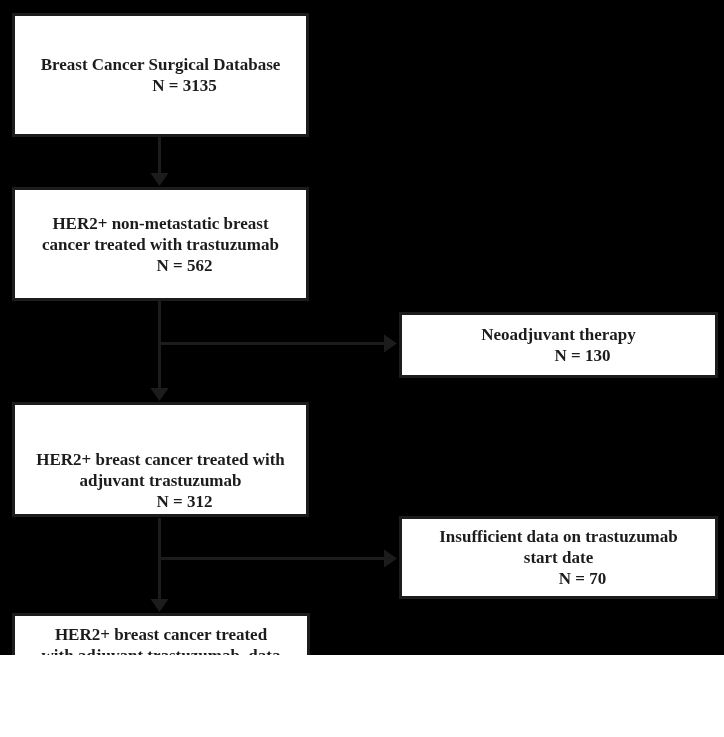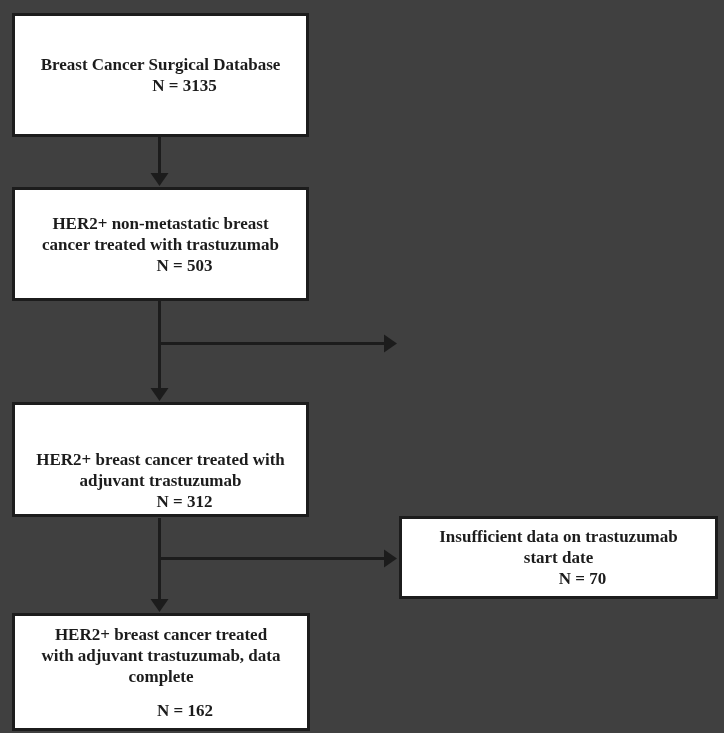--- a/index.html
+++ b/index.html
@@ -3,22 +3,22 @@
 <meta charset="utf-8">
 <style>
   html, body {
     margin: 0;
     padding: 0;
     background: #ffffff;
   }
   .stage {
     position: relative;
     width: 724px;
-    height: 733px;
-    background: #404040;
+    height: 655px;
+    background: #000000;
     font-family: "Liberation Serif", "DejaVu Serif", serif;
     overflow: hidden;
   }
   .connectors {
     position: absolute;
     left: 0;
     top: 0;
     width: 724px;
     height: 737px;
     pointer-events: none;
@@ -88,23 +88,27 @@
   </svg>
 
   <div class="flow-node node-database">
     <span class="label">Breast Cancer Surgical Database</span>
     <span class="count">N = 3135</span>
   </div>
 
   <div class="flow-node node-her2-nonmet">
     <span class="label">HER2+ non-metastatic breast
 cancer treated with trastuzumab</span>
-    <span class="count">N = 503</span>
+    <span class="count">N = 562</span>
   </div>
 
+  <div class="flow-node node-neoadjuvant">
+    <span class="label">Neoadjuvant therapy</span>
+    <span class="count">N = 130</span>
+  </div>
 
   <div class="flow-node node-adjuvant">
     <span class="label">HER2+ breast cancer treated with
 adjuvant trastuzumab</span>
     <span class="count">N = 312</span>
   </div>
 
   <div class="flow-node node-insufficient">
     <span class="label">Insufficient data on trastuzumab
 start date</span>

